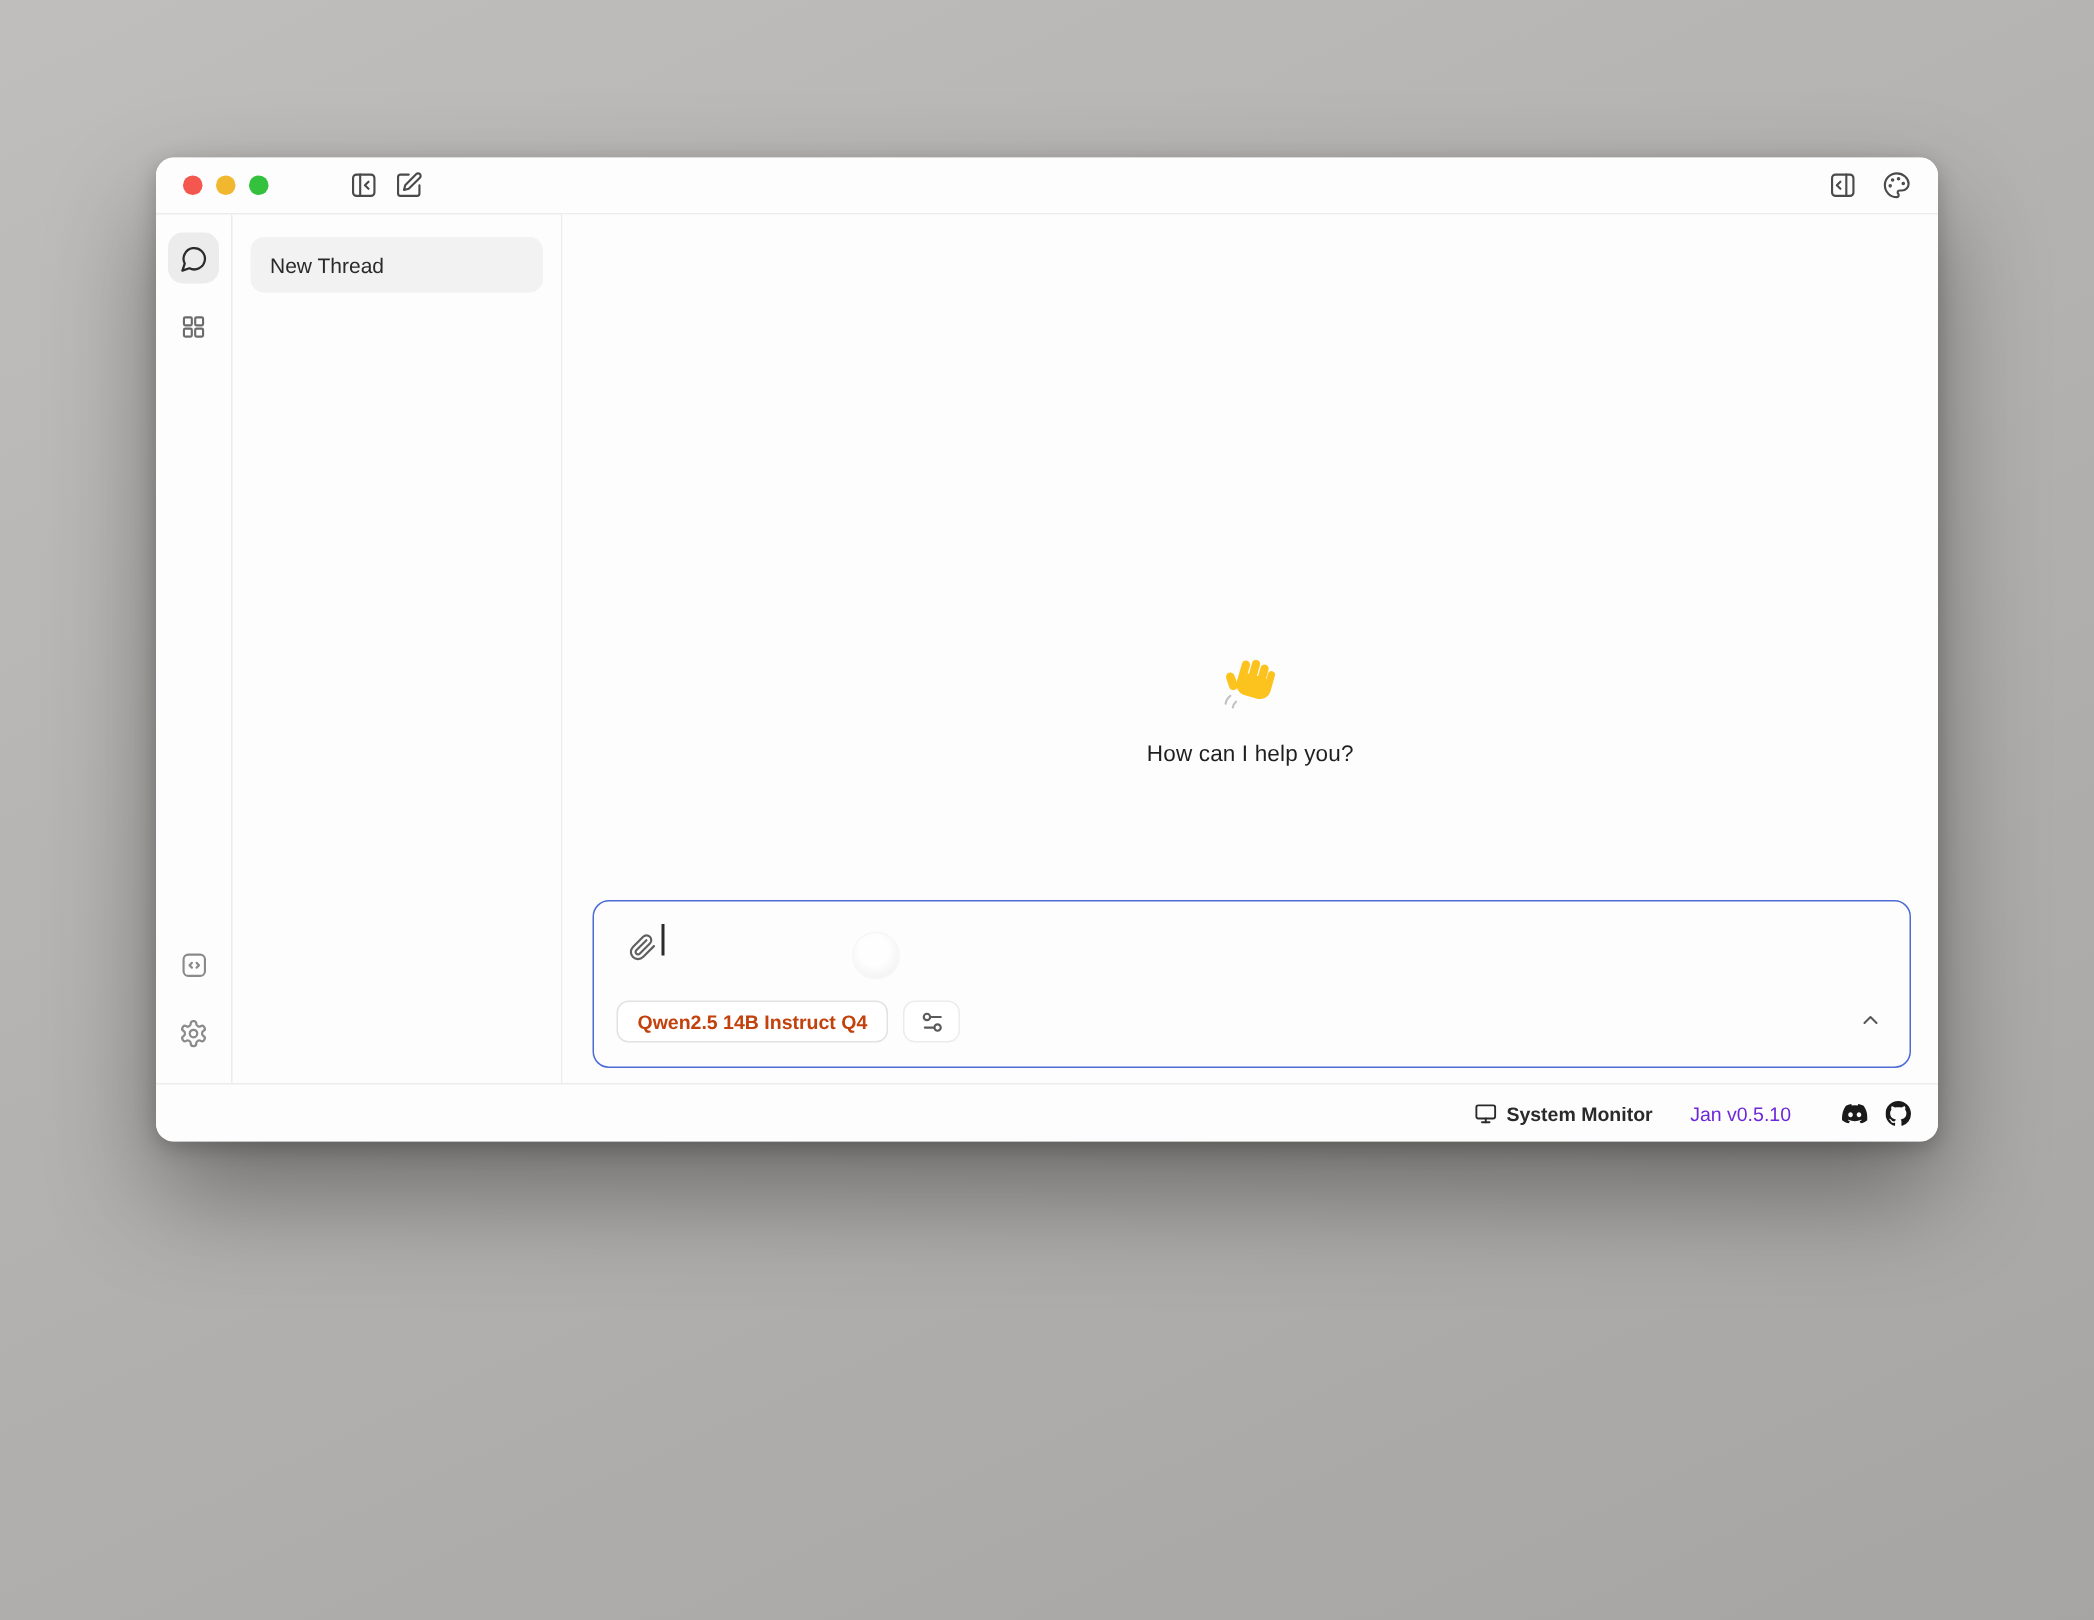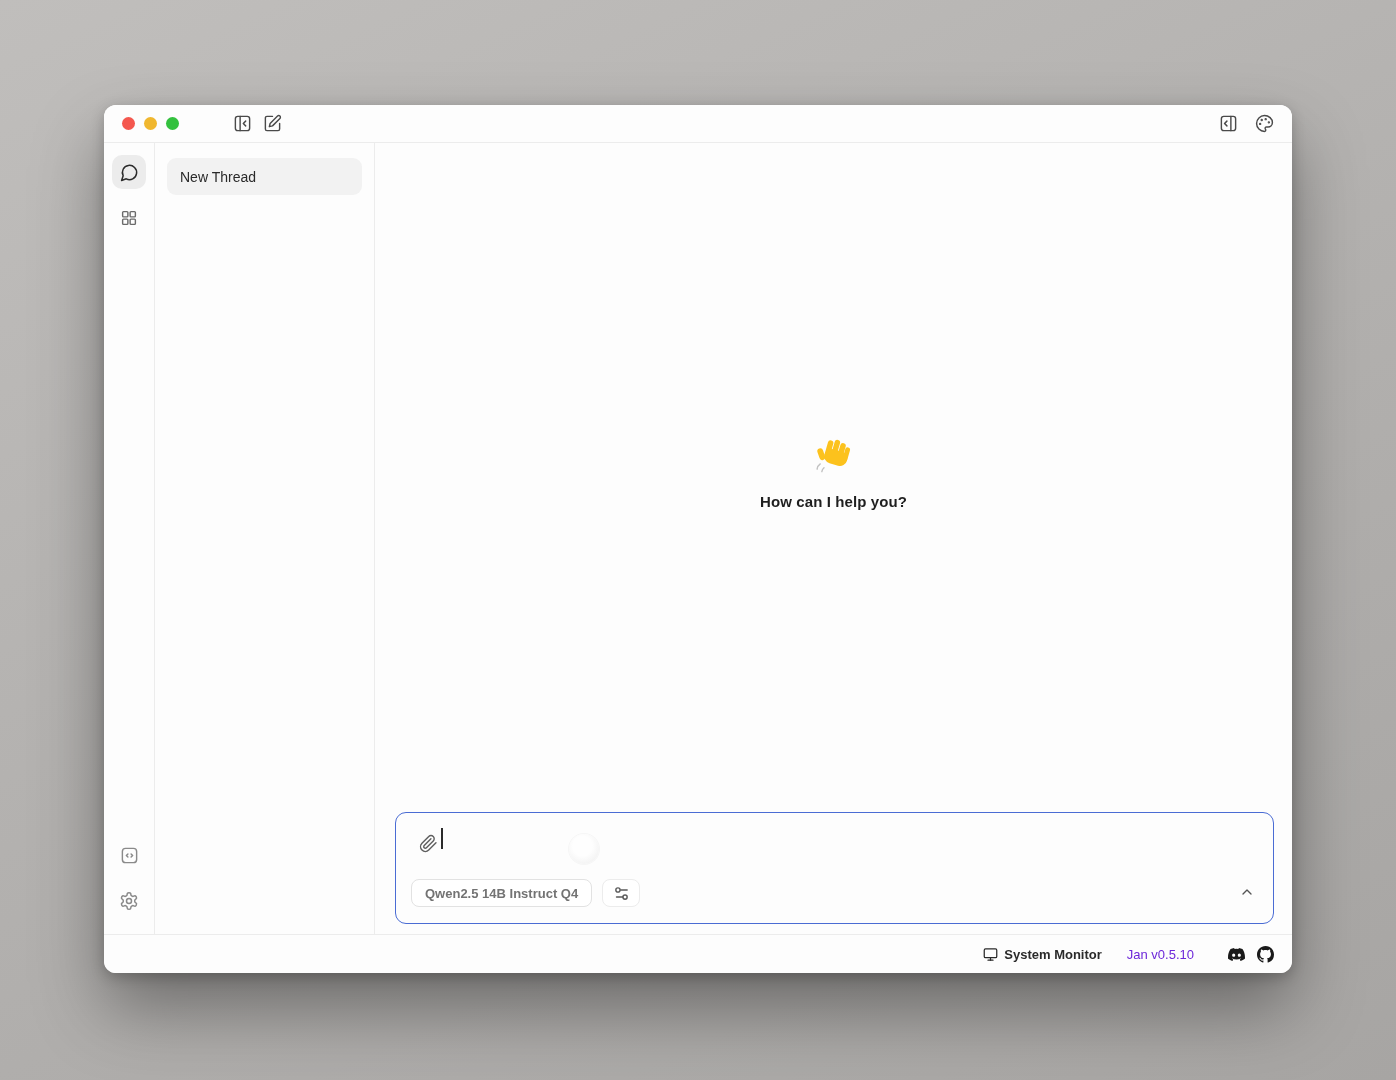--- a/index.html
+++ b/index.html
@@ -3,21 +3,21 @@
 <meta charset="utf-8">
 <style>
   * { margin:0; padding:0; box-sizing:border-box; }
   html,body { width:1396px; height:1080px; }
   body {
     font-family:"Liberation Sans", sans-serif;
     background:linear-gradient(155deg,#c0bebc 0%,#b4b2b0 45%,#a7a5a3 100%);
     overflow:hidden; position:relative;
   }
   .window {
-    position:absolute; left:104px; top:105px; width:1188px; height:868px;
+    position:absolute; left:104px; top:105px; width:1188px; height:656px;
     background:#fdfdfd; border-radius:12px;
     box-shadow:0 35px 70px rgba(0,0,0,.38), 0 4px 14px rgba(0,0,0,.22);
     display:flex; flex-direction:column; overflow:hidden;
   }
   
   .titlebar { height:38px; flex:0 0 38px; display:flex; align-items:center; border-bottom:1px solid #ececec; background:#fdfdfd; padding:0 18px; }
   .traffic { display:flex; gap:9px; align-items:center; }
   .tl { width:13px; height:13px; border-radius:50%; border:none; cursor:pointer; }
   .tl.close { background:#f4574e; } .tl.min { background:#f0b72f; } .tl.zoom { background:#33c13e; }
   .tb-icons { display:flex; gap:11px; align-items:center; margin-left:54px; }
@@ -30,30 +30,30 @@
   .rail-top, .rail-bottom { display:flex; flex-direction:column; align-items:center; gap:12px; }
   .railbtn { width:34px; height:34px; border-radius:10px; border:none; background:transparent; display:flex; align-items:center; justify-content:center; cursor:pointer; color:#6b6b6b; }
   .railbtn.active { background:#ececec; color:#2b2b2b; }
   .railbtn.dim { color:#8a8a8a; }
   .threads { flex:0 0 220px; border-right:1px solid #ececec; padding:15px 12px; }
   .thread-item { height:37px; border-radius:9px; background:#f2f2f2; display:flex; align-items:center; padding:0 13px; font-size:14px; font-weight:500; color:#2a2a2a; cursor:pointer; }
   .main { flex:1 1 auto; position:relative; background:#fdfdfd; }
   
   .greeting { position:absolute; top:293px; left:0; right:0; text-align:center; }
   .greeting .wave { display:inline-block; }
-  .greeting .msg { margin-top:13px; font-size:15px; font-weight:700; color:#1f1f1f; letter-spacing:.1px; }
+  .greeting .msg { margin-top:13px; font-size:15px; font-weight:400; color:#1f1f1f; letter-spacing:.1px; }
   
   .composer { position:absolute; left:20px; right:18px; bottom:10px; height:112px; border:1.5px solid #4a6cd4; border-radius:11px; background:#fdfdfd; }
   .clip { position:absolute; left:23px; top:21px; color:#5f5f5f; }
   .caret { position:absolute; left:45px; top:15px; width:1.5px; height:21px; background:#2b2b2b; }
   .ask { position:absolute; left:49px; top:13px; width:420px; height:26px; border:none; outline:none; background:transparent; font-family:"Liberation Sans",sans-serif; font-size:15px; color:#2a2a2a; }
   .ask::placeholder { color:#b6b6b6; }
   .cursor-halo { position:absolute; left:173px; top:21px; width:30px; height:30px; border-radius:50%; background:radial-gradient(circle at 45% 40%, #fefefe 40%, #ececec 100%); box-shadow:0 0 0 1px rgba(0,0,0,0.03); pointer-events:none; }
   .composer-bottom { position:absolute; left:15px; bottom:16px; display:flex; gap:10px; align-items:center; }
-  .model-pill { height:28px; border:1px solid #e2e2e2; border-radius:8px; background:#fff; display:flex; align-items:center; padding:0 13px; font-size:13px; font-weight:700; color:#737373; cursor:pointer; font-family:"Liberation Sans",sans-serif; }
+  .model-pill { height:28px; border:1px solid #e2e2e2; border-radius:8px; background:#fff; display:flex; align-items:center; padding:0 13px; font-size:13px; font-weight:700; color:#c2410c; cursor:pointer; font-family:"Liberation Sans",sans-serif; }
   .tools-btn { height:28px; width:38px; border:1px solid #ececec; border-radius:8px; background:#fff; display:flex; align-items:center; justify-content:center; color:#5a5a5a; cursor:pointer; }
   .collapse-btn { position:absolute; right:18px; bottom:20px; background:none; border:none; color:#555; cursor:pointer; padding:0; }
   
   .statusbar { height:39px; flex:0 0 39px; border-top:1px solid #ececec; background:#fdfdfd; display:flex; align-items:center; justify-content:flex-end; padding:0 18px; gap:15px; }
   .sysmon { display:flex; align-items:center; gap:6px; color:#2a2a2a; font-size:13px; font-weight:700; cursor:pointer; background:none; border:none; font-family:"Liberation Sans",sans-serif; }
   .version { color:#6d28d9; font-size:13px; margin-left:10px; }
   .sb-icons { display:flex; align-items:center; gap:12px; margin-left:19px; }
   .sb-icons .iconbtn { color:#1a1a1a; }
 </style>
 </head>

